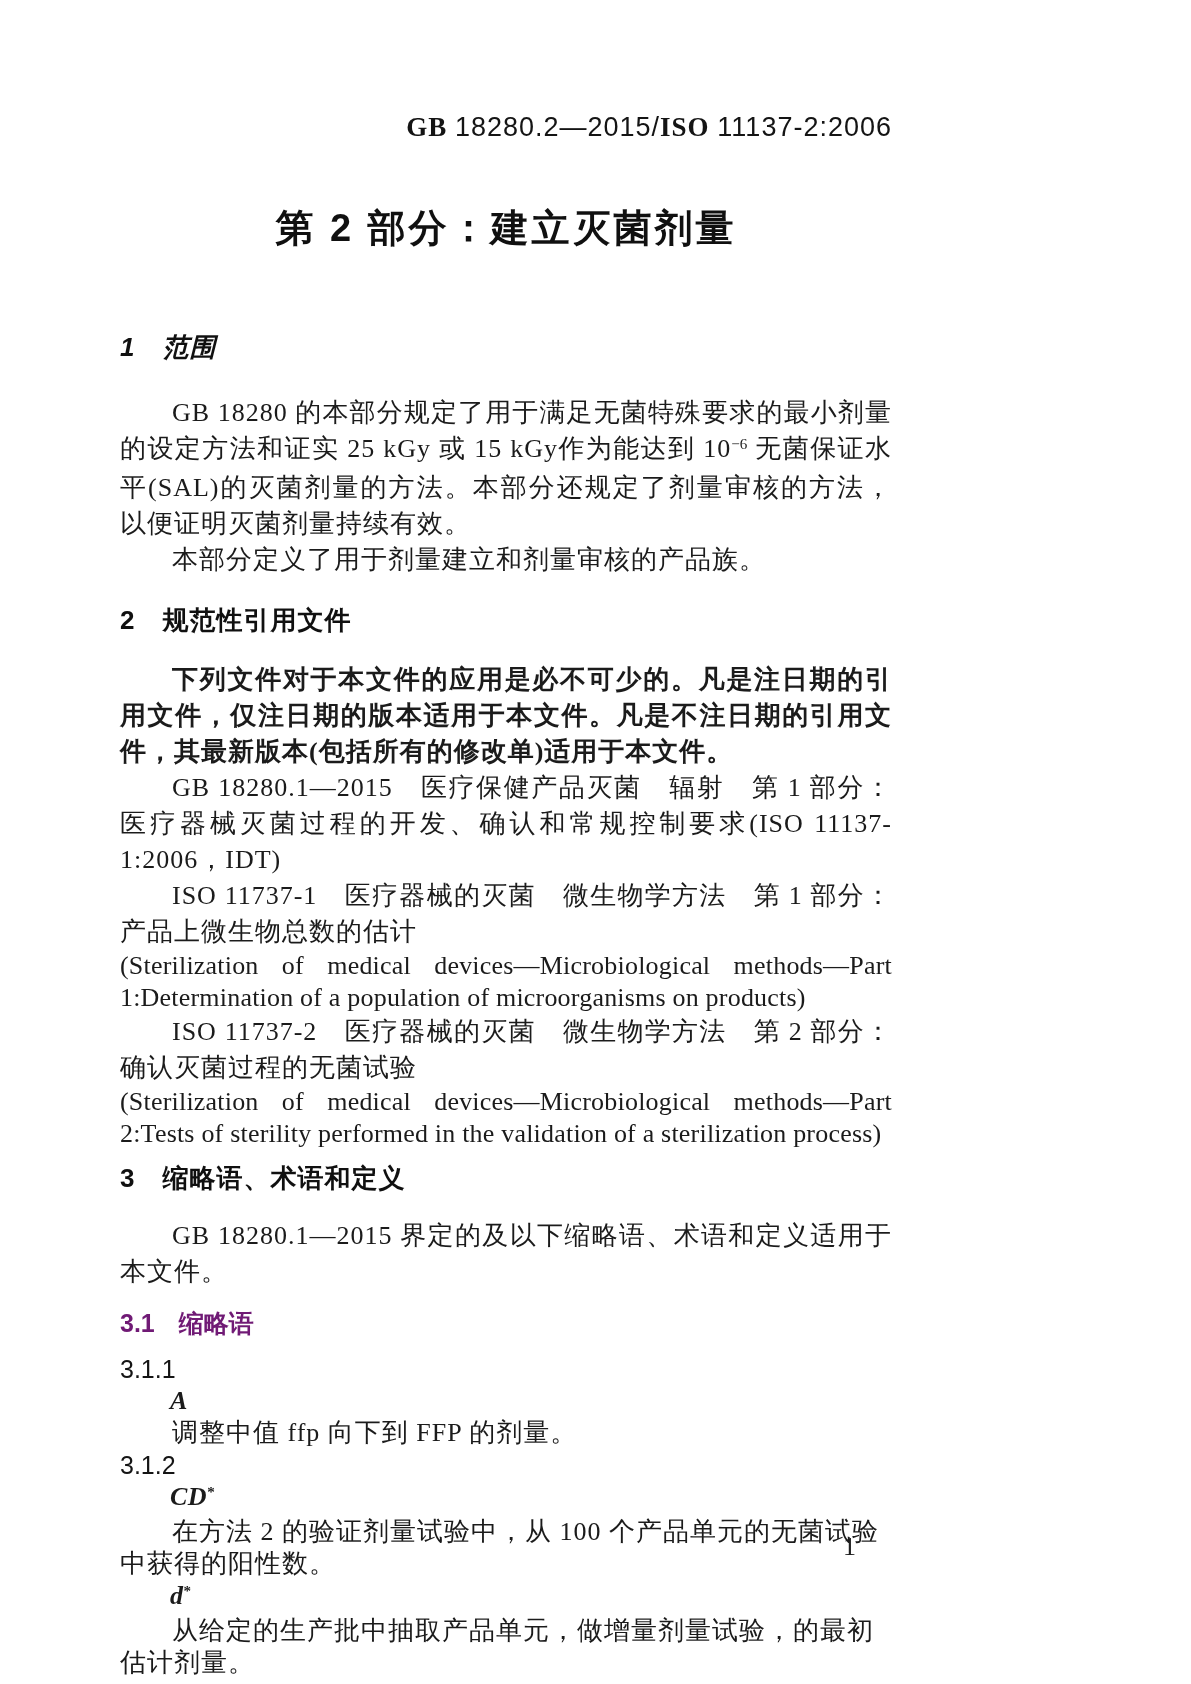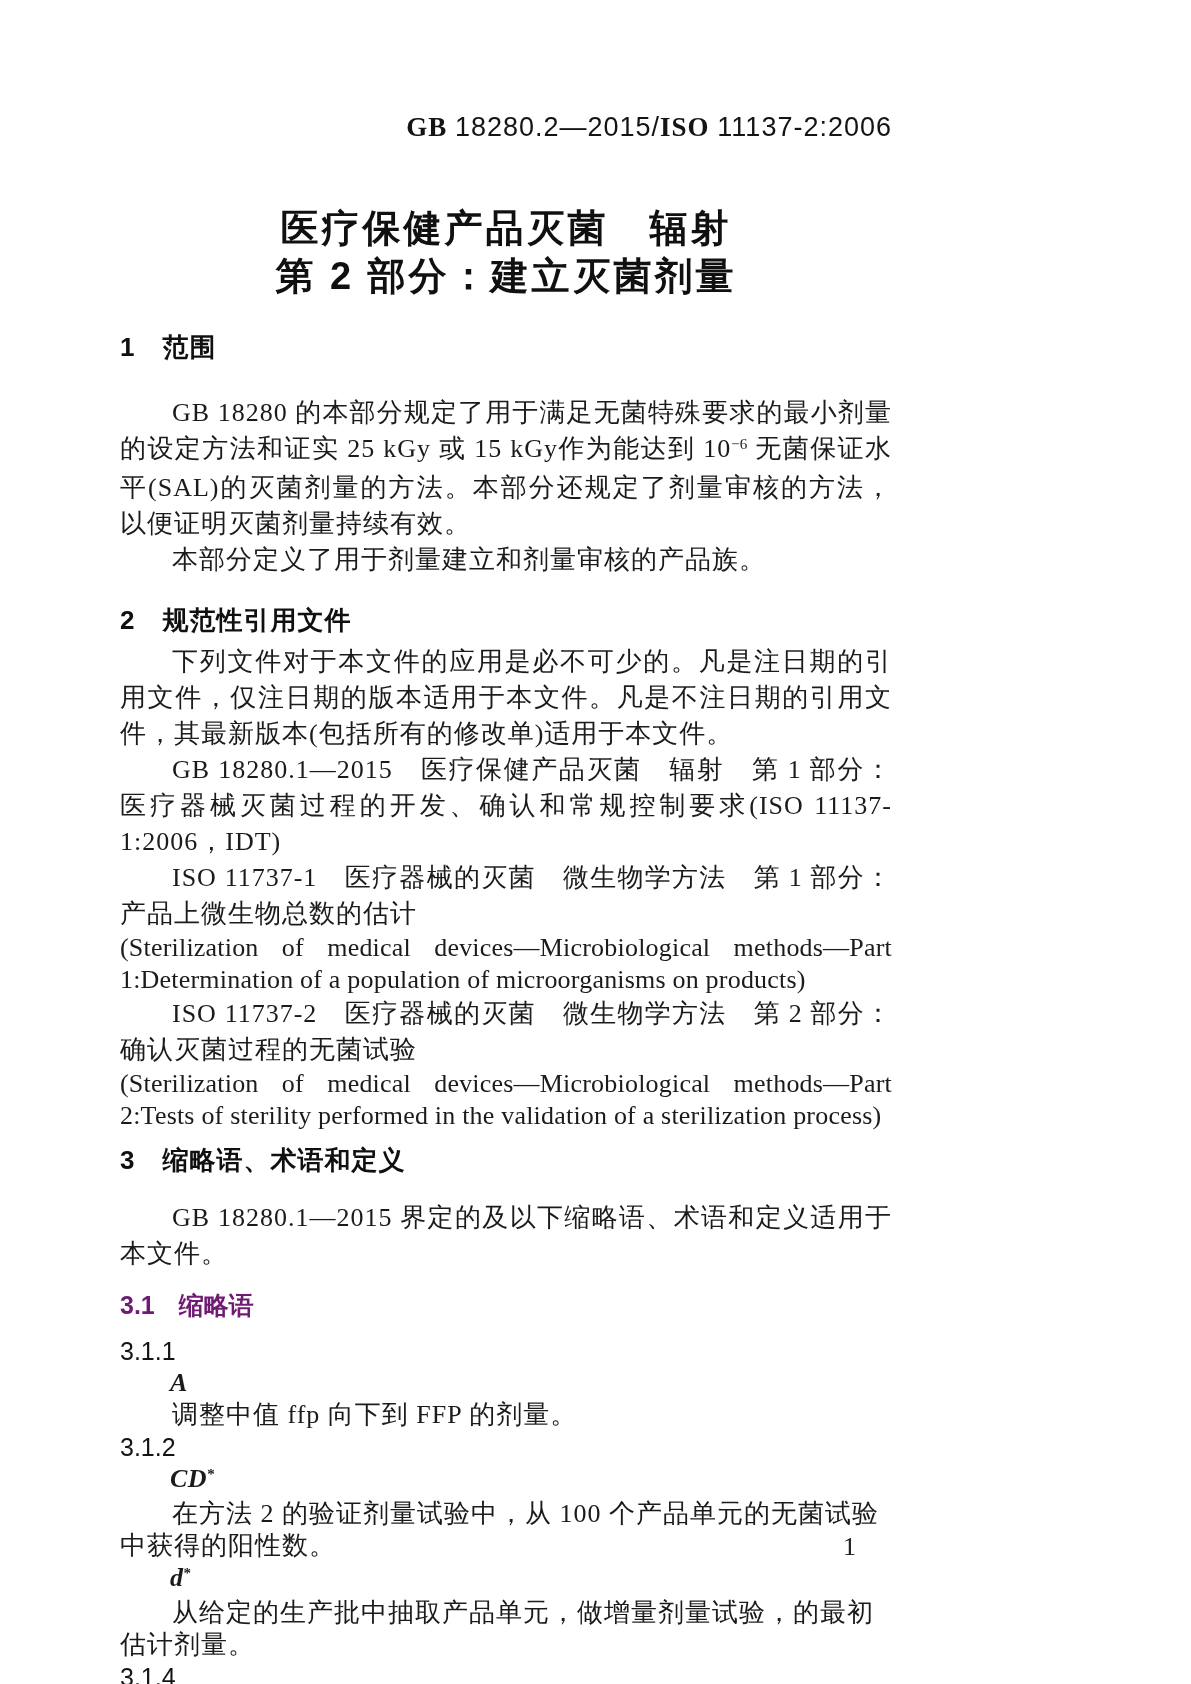--- a/index.html
+++ b/index.html
@@ -41,35 +41,35 @@
   .sec-heading {
     font-family: "Liberation Sans", "DejaVu Sans", sans-serif;
     font-weight: bold;
     font-size: 26px;
     line-height: 30px;
     color: #101010;
     letter-spacing: 1px;
   }
   .sec-num { display: inline-block; margin-right: 28px; letter-spacing: 0; }
 
-  #sec1-heading { margin-top: 32px; }
+  #sec1-heading { margin-top: 80px; font-style: italic; }
   #sec2-heading { margin-top: 27px; }
   #sec3-heading { margin-top: 13px; }
 
   
   p {
     margin: 0;
     font-size: 26px;
     line-height: 36px;
     text-align: justify;
     text-indent: 2em;
     letter-spacing: 1px;
   }
   #sec1-para1 { margin-top: 33px; }
-  #sec2-para  { margin-top: 9px; }
+  #sec2-para  { margin-top: 27px; font-weight: bold; }
   #sec3-intro { margin-top: 25px; }
   .en { text-indent: 0; line-height: 32px; letter-spacing: 0.2px; }
 
   
   .sub-heading {
     margin-top: 18px;
     font-family: "Liberation Sans", "DejaVu Sans", sans-serif;
     font-weight: bold;
     font-size: 25px;
     line-height: 30px;
@@ -122,21 +122,20 @@
 </style>
 </head>
 <body>
 
 <div class="page">
   <div class="content">
 
     <div class="doc-header"><span class="rb">GB </span><span>18280.2—2015/</span><span class="rb">ISO </span><span>11137-2:2006</span></div>
 
     <div class="doc-title">
-      <div class="title-line">医疗保健产品灭菌　辐射</div>
       <div class="title-line">第 2 部分：建立灭菌剂量</div>
     </div>
 
     <div class="sec-heading" id="sec1-heading">
       <span class="sec-num">1</span><span>范围</span>
     </div>
     <p id="sec1-para1"><span>GB 18280 的本部分规定了用于满足无菌特殊要求的最小剂量的设定方法和证实 25 kGy 或 15 kGy作为能达到 10</span><span class="sup">−6</span><span> 无菌保证水平(SAL)的灭菌剂量的方法。本部分还规定了剂量审核的方法，以便证明灭菌剂量持续有效。</span></p>
     <p>本部分定义了用于剂量建立和剂量审核的产品族。</p>
 
     <div class="sec-heading" id="sec2-heading">

